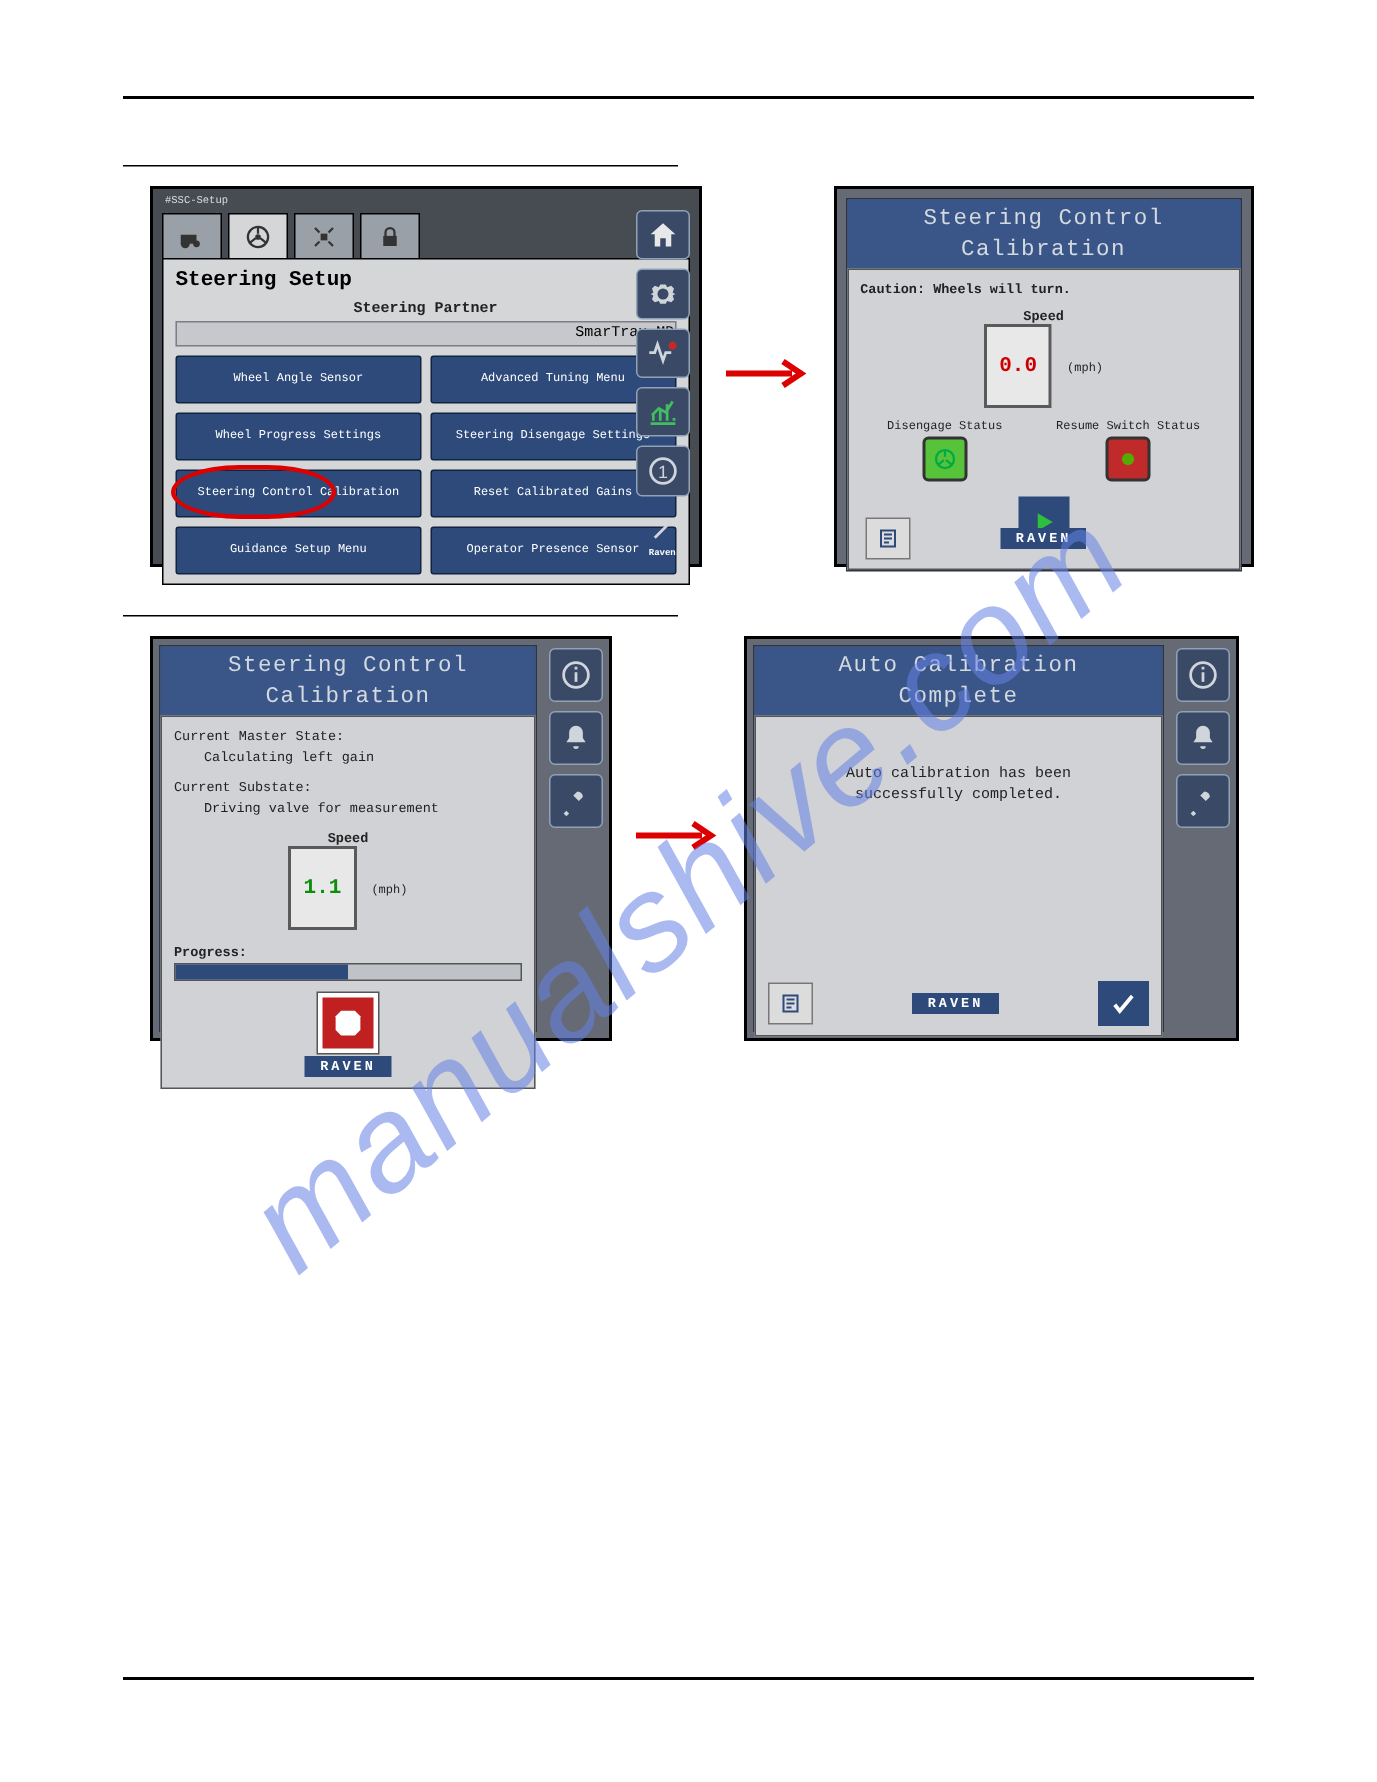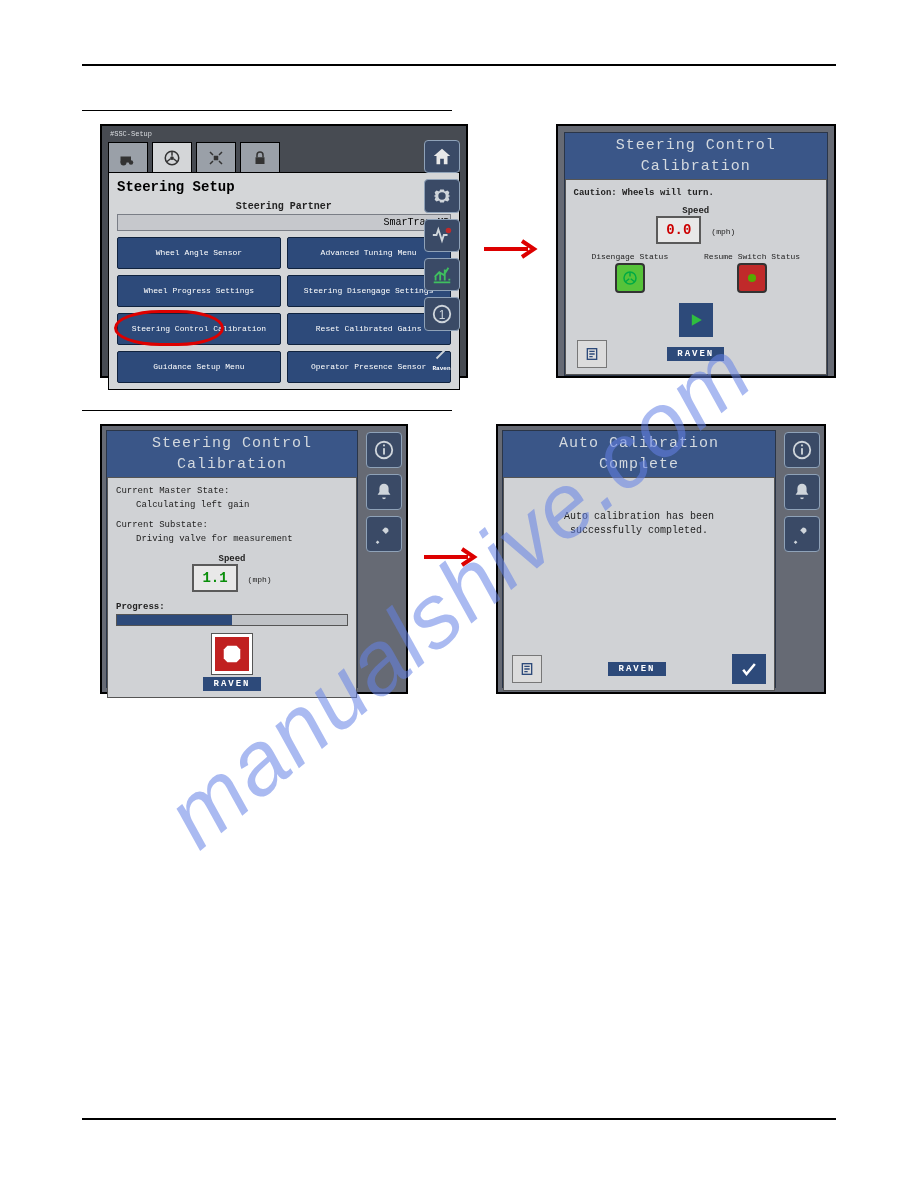--- a/index.html
+++ b/index.html
@@ -31,21 +31,21 @@
   .partner-box { border: 1px solid #7a7e86; background: #c6c8cc; text-align: right; font-size: 10px; padding: 2px 0; margin-bottom: 6px; }
   .btn-grid { display: grid; grid-template-columns: 1fr 1fr; gap: 6px; }
   .blue-btn { background: #2d4a7a; border: 1px solid #10233f; color: #fff; font-size: 8px; line-height: 1.2; text-align: center; padding: 4px 3px; height: 32px; display: flex; align-items: center; justify-content: center; border-radius: 2px; }
   .circle-highlight { position: absolute; border: 3px solid #d00; border-radius: 50%/60%; pointer-events: none; }
   .mini-title { text-align: center; color: #d3d9df; font-size: 15px; padding: 4px 0; letter-spacing: 1px; background: #3a5688; font-family: "Courier New", monospace; }
   .cal-card { background: #d0d2d5; margin: 6px; padding: 8px; font-size: 10px; color: #222; border: 1px solid #555; min-height: 200px; position: relative; }
   .caution { font-weight: bold; font-size: 9px; margin-bottom: 6px; }
   .instr { font-size: 9px; line-height: 1.3; margin-bottom: 12px; }
   .speed-block { text-align: center; margin: 8px 0; }
   .speed-label { font-size: 9px; font-weight: bold; }
-  .speed-box { display: inline-block; border: 2px solid #5a5a5a; padding: 4px 8px; font-size: 14px; font-weight: bold; background: #e8e8e8; }
+  .speed-box { display: inline-block; border: 2px solid #5a5a5a; padding: 18px 8px; font-size: 14px; font-weight: bold; background: #e8e8e8; }
   .speed-red { color: #c00; }
   .speed-green { color: #0a8f0a; }
   .speed-unit { font-size: 8px; margin-left: 4px; }
   .status-row { display: flex; justify-content: space-around; margin: 8px 0; }
   .status-col { text-align: center; font-size: 8px; }
   .status-col .box { width: 30px; height: 30px; margin: 2px auto; border: 2px solid #333; border-radius: 4px; display: flex; align-items: center; justify-content: center; }
   .box.green { background: #56c33a; }
   .box.red { background: #c02a2a; }
   .play-btn { width: 34px; height: 34px; background: #2d4a7a; margin: 6px auto; display: flex; align-items: center; justify-content: center; }
   .play-btn svg { width: 20px; height: 20px; }

